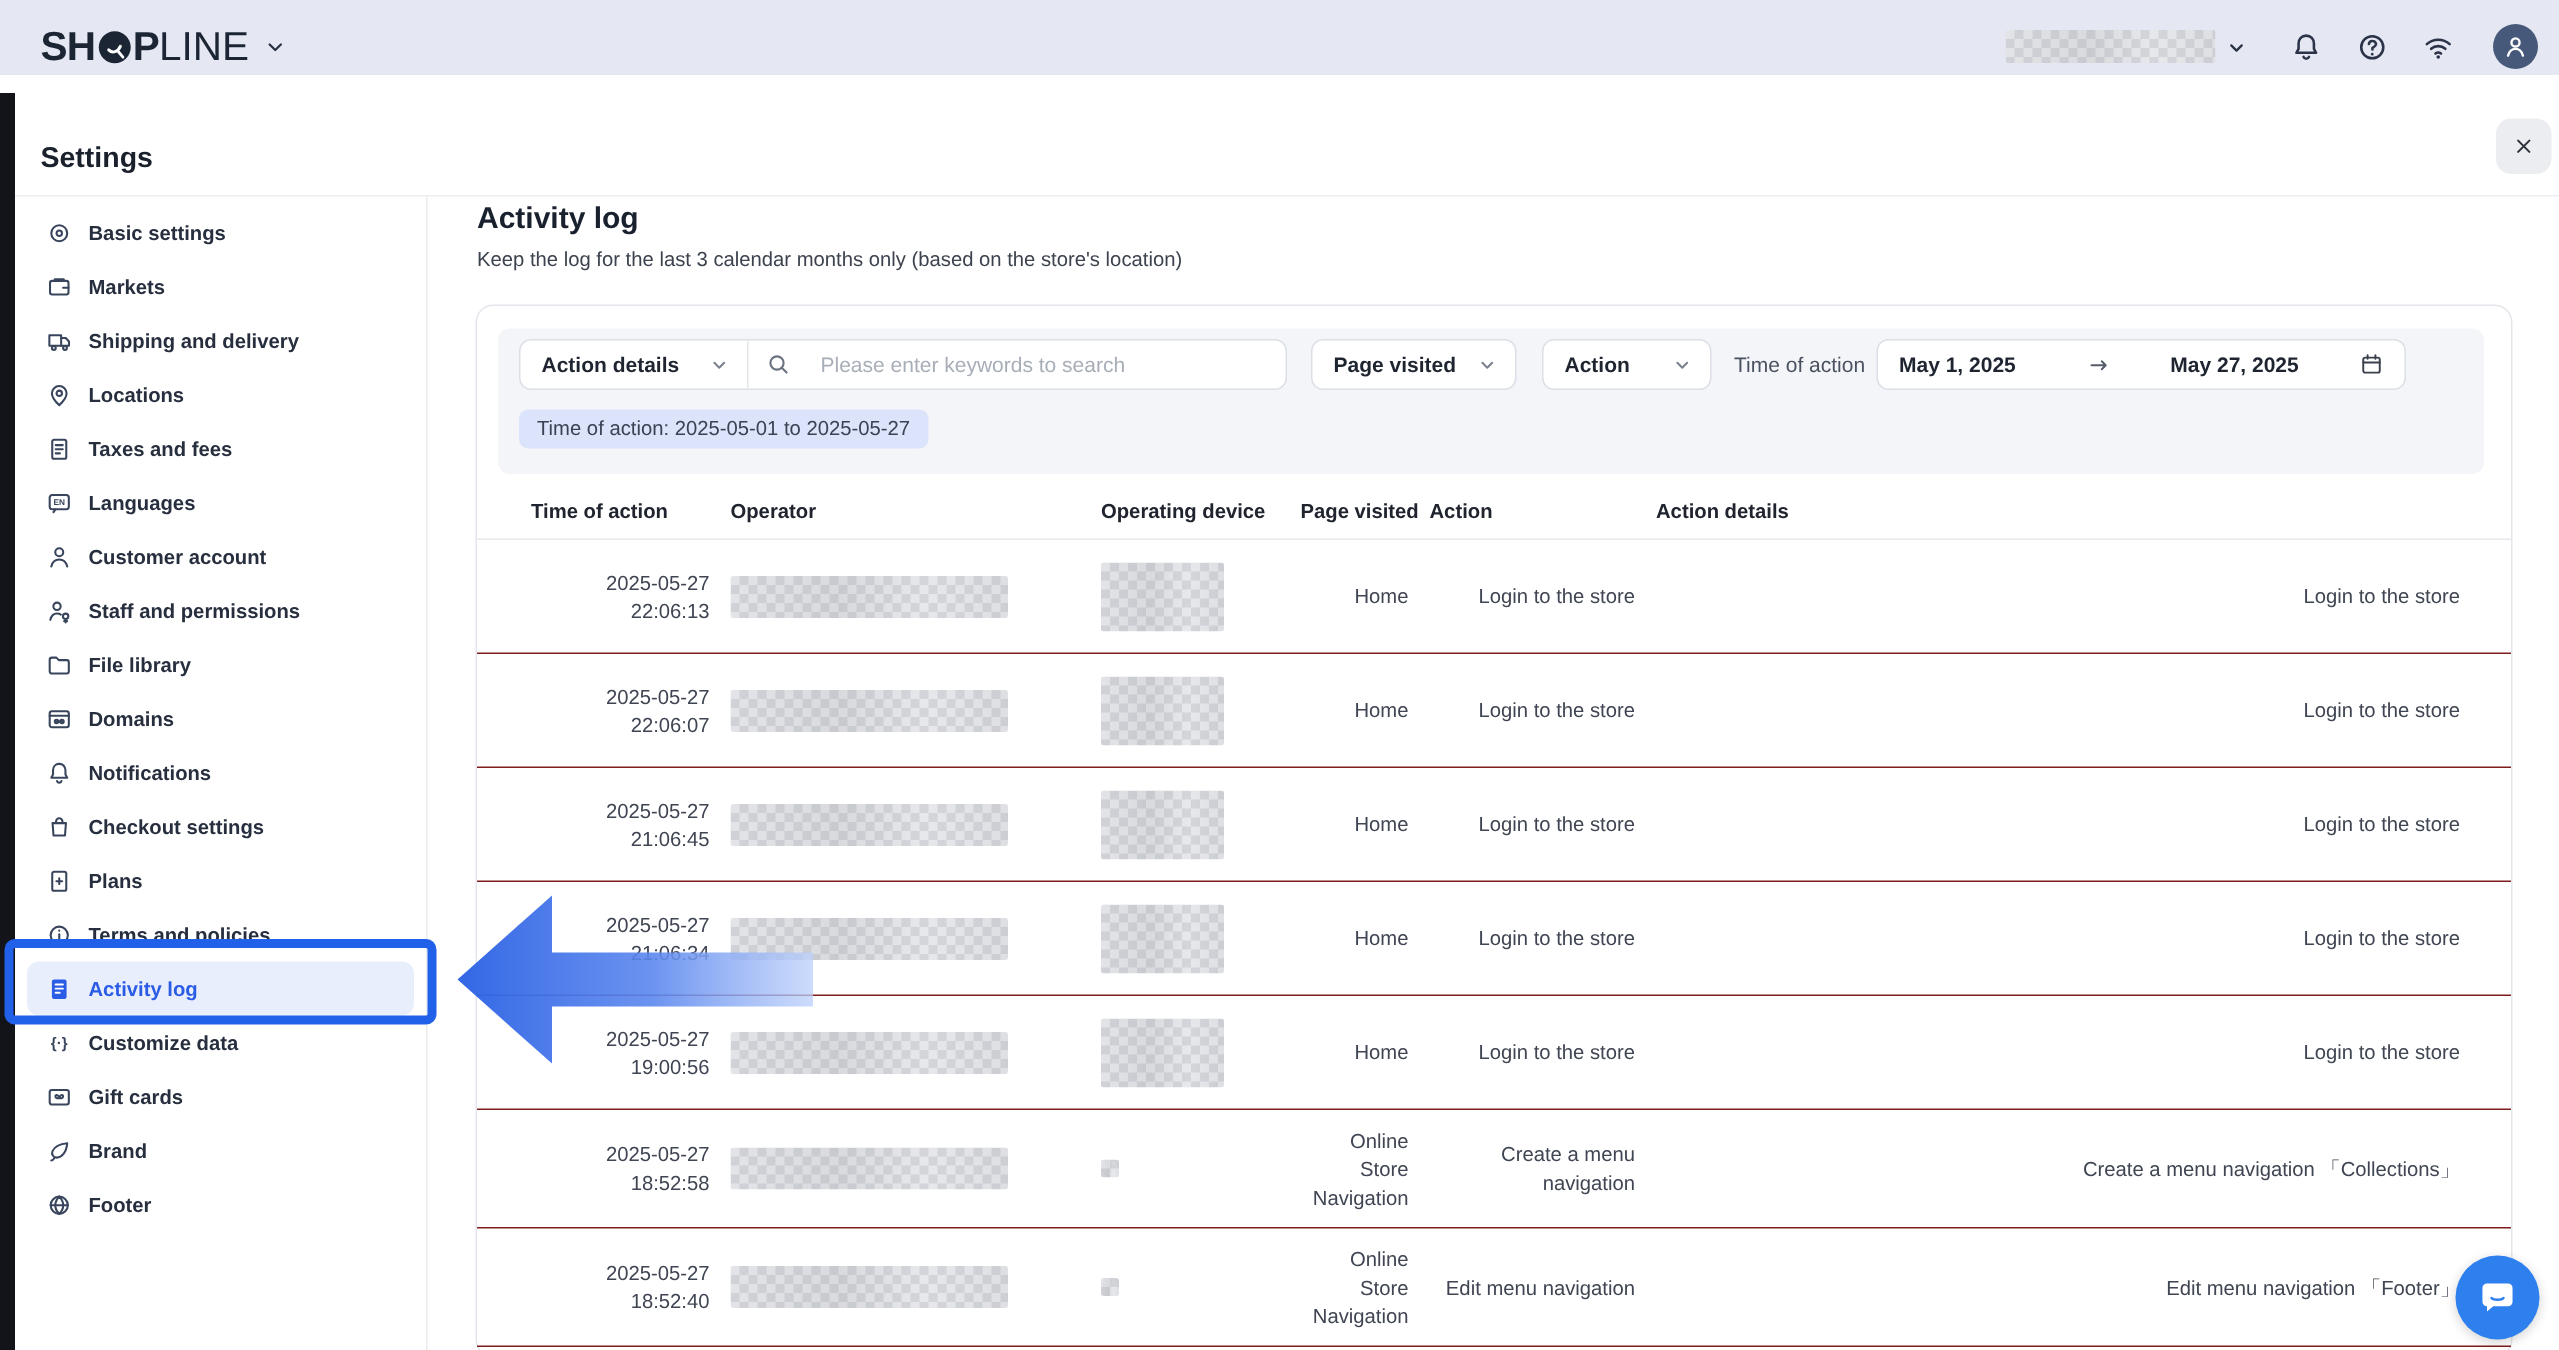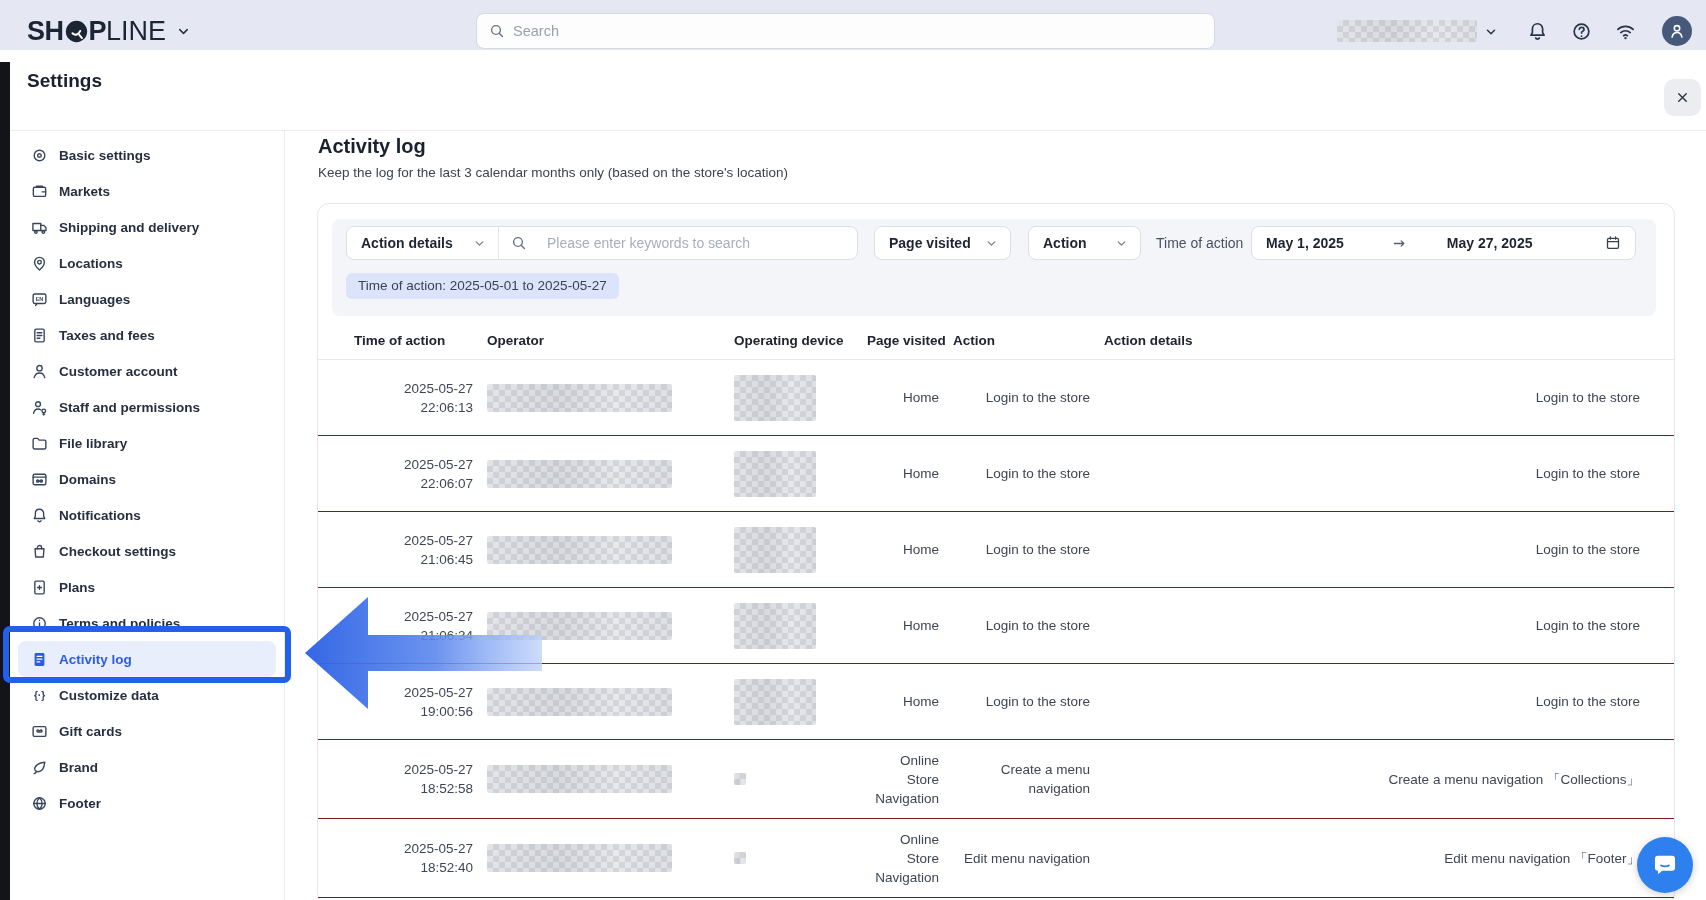--- a/index.html
+++ b/index.html
@@ -21,21 +21,21 @@
   .icon20 { width:21px; height:21px; color:#2a3347; }
   .tb-ico { top:19px; width:24px; height:24px; display:flex; align-items:center; justify-content:center; cursor:pointer; }
   .acct-blur { left:1337px; top:20px; width:140px; height:22px; }
   .acct-chev { left:1484px; top:25px; width:14px; height:14px; color:#2a3244; cursor:pointer; }
   .avatar { left:1662px; top:16px; width:30px; height:30px; border-radius:50%; background:#47597a; display:flex; align-items:center; justify-content:center; cursor:pointer; }
   .avatar svg { width:18px; height:18px; color:#fff; }
 
   
   .dark-strip { left:0; top:62px; width:10px; height:838px; background:#121419; }
   .panel { left:10px; top:62px; width:1696px; height:838px; background:#fff; border-radius:18px 18px 0 0; }
-  .panel-title { left:17px; top:8px; font-size:19px; font-weight:700; color:#1a202c; }
+  .panel-title { left:17px; top:33px; font-size:19px; font-weight:700; color:#1a202c; }
   .close-btn { left:1654px; top:17px; width:37px; height:37px; background:#ecedf1; border-radius:10px; display:flex; align-items:center; justify-content:center; cursor:pointer; }
   .close-btn svg { width:15px; height:15px; color:#2c323c; }
   .panel-divider { left:0; top:68px; width:1696px; height:1px; background:#eceef2; }
 
   
   .sidebar { left:0; top:69px; width:275px; height:769px; border-right:1px solid #e9ebef; padding-top:6px; }
   .sb-item { height:36px; margin:0 8px; padding-left:13px; display:flex; align-items:center; gap:11px; border-radius:8px; cursor:pointer; }
   .sb-icon { width:17px; height:17px; color:#39455c; flex:0 0 auto; display:flex; }
   .sb-icon svg { width:17px; height:17px; }
   .sb-label { font-size:13.5px; font-weight:600; color:#272f3f; white-space:nowrap; }
@@ -54,21 +54,21 @@
   .ctrl { background:#fff; border:1px solid #dcdfe6; border-radius:8px; height:34px; display:flex; align-items:center; font-size:14px; color:#1f2530; }
   .combo { left:28px; top:22px; width:512px; }
   .combo-left { width:152px; height:100%; display:flex; align-items:center; justify-content:space-between; padding:0 12px 0 14px; border-right:1px solid #e4e6ea; cursor:pointer; font-weight:600; }
   .combo-search { flex:1; display:flex; align-items:center; gap:20px; padding:0 12px; }
   .combo-search input { border:none; outline:none; background:transparent; font-size:14px; width:100%; font-family:inherit; }
   .combo-search input::placeholder { color:#a8aeb8; }
   .chev { width:13px; height:13px; color:#7b828e; flex:0 0 auto; }
   .select-pv { left:556px; top:22px; width:137px; padding:0 12px 0 14px; justify-content:space-between; cursor:pointer; font-weight:600; }
   .select-ac { left:710px; top:22px; width:113px; padding:0 12px 0 14px; justify-content:space-between; cursor:pointer; font-weight:600; }
   .time-label { left:838px; top:22px; height:34px; line-height:34px; font-size:14px; color:#4a5160; }
-  .daterange { left:933px; top:22px; width:385px; padding:0 14px; cursor:pointer; font-weight:600; }
+  .daterange { left:933px; top:22px; width:353px; padding:0 14px; cursor:pointer; font-weight:600; }
   .dr-arrow { width:15px; height:15px; color:#565d69; margin-left:48px; }
   .dr-end { margin-left:40px; }
   .dr-cal { width:16px; height:16px; color:#3a414d; margin-left:auto; }
   .chip { left:28px; top:69px; height:26px; line-height:26px; background:#dbe4fa; border-radius:6px; padding:0 12px; font-size:13.5px; color:#3a4254; display:inline-block; }
 
   
   .tgrid { display:grid; grid-template-columns:133px 247px 133px 86px 151px 1fr; padding-left:36px; padding-right:20px; align-items:center; }
   .thead { left:0; top:118px; width:1356px; height:38px; border-bottom:1px solid #e7e8ec; }
   .thead span { font-size:13.5px; font-weight:700; color:#20242e; }
   .tbody { left:0; top:156px; width:1356px; }
@@ -102,27 +102,20 @@
           <circle cx="8" cy="8" r="7.4" fill="#1b2533"></circle>
           <path d="M5.2 9.2c1.8 1.9 4.3.9 5.4-1.6" stroke="#fff" stroke-width="1.4" fill="none" stroke-linecap="round"></path>
           <path d="M9.8 10.2l2 2.4" stroke="#fff" stroke-width="1.3" stroke-linecap="round"></path>
         </svg></span>
       <span class="logo-txt">P</span>
       <span class="logo-txt logo-thin">LINE</span>
     <svg class="logo-chev" width="15" height="15" viewBox="0 0 16 16">
         <path d="M4 6l4 4 4-4" stroke="currentColor" stroke-width="1.6" fill="none" stroke-linecap="round" stroke-linejoin="round"></path>
       </svg>
   </div>
-  <div class="abs tb-search">
-    <svg class="icon16" viewBox="0 0 16 16">
-        <circle cx="7" cy="7" r="4.4" stroke="currentColor" stroke-width="1.4" fill="none"></circle>
-        <path d="M10.2 10.2l3.2 3.2" stroke="currentColor" stroke-width="1.4" stroke-linecap="round"></path>
-      </svg>
-    <input type="text" readonly="" placeholder="Search" style="">
-  </div>
   <div class="abs acct-blur blur-block"></div>
   <svg class="abs acct-chev" viewBox="0 0 16 16">
       <path d="M4 6l4 4 4-4" stroke="currentColor" stroke-width="1.7" fill="none" stroke-linecap="round" stroke-linejoin="round"></path>
     </svg>
   <div class="abs tb-ico" style="left:1525px">
     <svg class="icon20" viewBox="0 0 16 16" fill="none" stroke="currentColor" stroke-width="1.3" stroke-linecap="round" stroke-linejoin="round">
         <path d="M8 2.1c-2.3 0-3.9 1.7-3.9 4v2.7L3 10.8h10l-1.1-2V6.1c0-2.3-1.6-4-3.9-4z"></path>
         <path d="M6.6 12.9a1.5 1.5 0 0 0 2.8 0"></path>
       </svg>
   </div>
@@ -195,35 +188,35 @@
             <svg viewBox="0 0 16 16" fill="none" stroke="currentColor" stroke-width="1.3" stroke-linecap="round" stroke-linejoin="round">
               <path d="M8 14.2S3.4 10.2 3.4 6.8a4.6 4.6 0 0 1 9.2 0C12.6 10.2 8 14.2 8 14.2z"></path>
               <circle cx="8" cy="6.8" r="1.7"></circle>
             </svg>
           </span>
           <span class="sb-label">Locations</span>
         </div>
         <div class="sb-item">
           <span class="sb-icon">
             <svg viewBox="0 0 16 16" fill="none" stroke="currentColor" stroke-width="1.3" stroke-linecap="round" stroke-linejoin="round">
+              <rect x="3.6" y="2" width="8.8" height="12" rx="1.2"></rect>
+              <path d="M5.8 5.4h4.4M5.8 8h4.4M5.8 10.6h2.6"></path>
+            </svg>
+          </span>
+          <span class="sb-label">Taxes and fees</span>
+        </div>
+        <div class="sb-item">
+          <span class="sb-icon">
+            <svg viewBox="0 0 16 16" fill="none" stroke="currentColor" stroke-width="1.3" stroke-linecap="round" stroke-linejoin="round">
               <rect x="2" y="2.8" width="12" height="9" rx="1.6"></rect>
               <path d="M5.6 11.8L4.4 13.6"></path>
               <text x="8" y="9.3" font-size="5.2" font-weight="700" text-anchor="middle" fill="currentColor" stroke="none">EN</text>
             </svg>
           </span>
           <span class="sb-label">Languages</span>
-        </div>
-        <div class="sb-item">
-          <span class="sb-icon">
-            <svg viewBox="0 0 16 16" fill="none" stroke="currentColor" stroke-width="1.3" stroke-linecap="round" stroke-linejoin="round">
-              <rect x="3.6" y="2" width="8.8" height="12" rx="1.2"></rect>
-              <path d="M5.8 5.4h4.4M5.8 8h4.4M5.8 10.6h2.6"></path>
-            </svg>
-          </span>
-          <span class="sb-label">Taxes and fees</span>
         </div>
         <div class="sb-item">
           <span class="sb-icon">
             <svg viewBox="0 0 16 16" fill="none" stroke="currentColor" stroke-width="1.3" stroke-linecap="round" stroke-linejoin="round">
               <circle cx="8" cy="4.9" r="2.5"></circle>
               <path d="M3 13.8c.7-2.9 2.6-4.4 5-4.4s4.3 1.5 5 4.4"></path>
             </svg>
           </span>
           <span class="sb-label">Customer account</span>
         </div>

